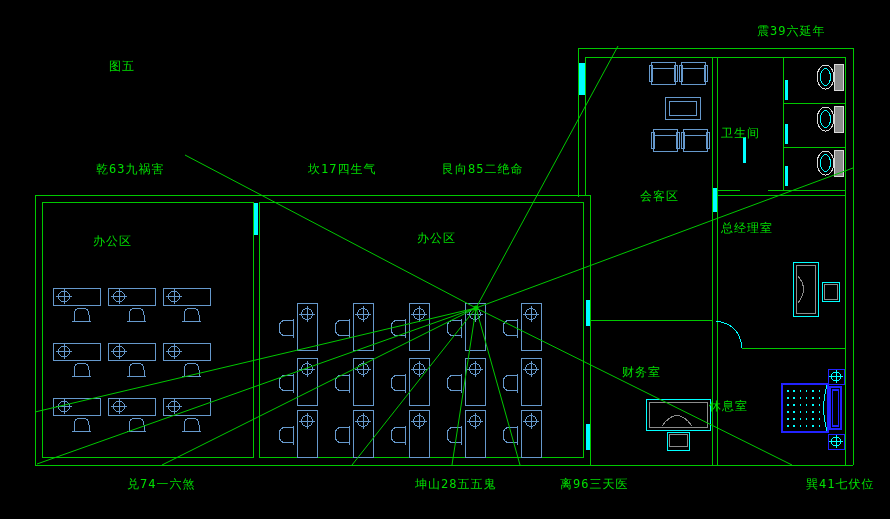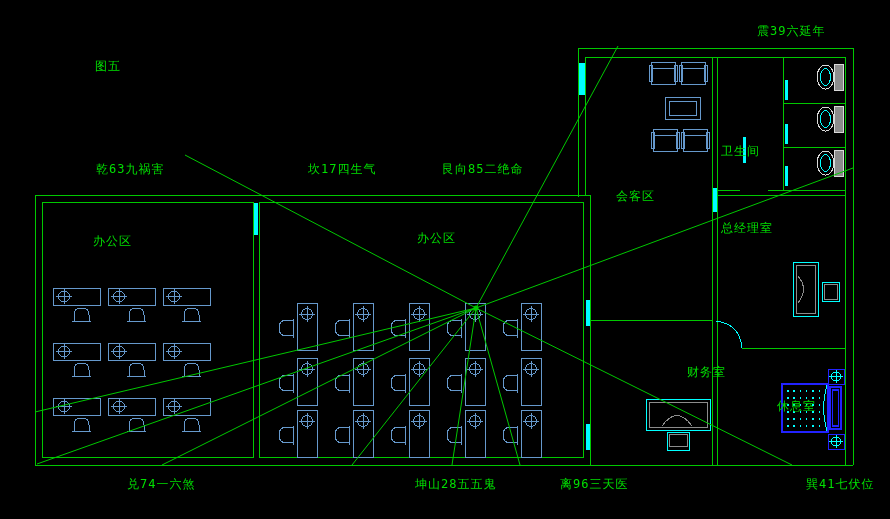--- a/index.html
+++ b/index.html
@@ -190,29 +190,29 @@
     <line x1="476" y1="308" x2="452" y2="465"></line>
     <line x1="476" y1="308" x2="520" y2="465"></line>
     <line x1="476" y1="308" x2="792" y2="465"></line>
     <line x1="476" y1="308" x2="853" y2="168"></line>
     <line x1="476" y1="308" x2="618" y2="46"></line>
     <line x1="476" y1="308" x2="185" y2="155"></line>
     <circle cx="476" cy="308" r="2.5" fill="var(--wall)" stroke="none"></circle>
   </g>
 </svg>
 
-  <div class="lbl" style="left:95px;top:59px">图五</div>
+  <div class="lbl" style="left:109px;top:59px">图五</div>
   <div class="lbl" style="left:96px;top:162px">乾63九祸害</div>
   <div class="lbl" style="left:308px;top:162px">坎17四生气</div>
   <div class="lbl" style="left:442px;top:162px">艮向85二绝命</div>
   <div class="lbl" style="left:757px;top:24px">震39六延年</div>
   <div class="lbl" style="left:127px;top:477px">兑74一六煞</div>
   <div class="lbl" style="left:415px;top:477px">坤山28五五鬼</div>
   <div class="lbl" style="left:560px;top:477px">离96三天医</div>
   <div class="lbl" style="left:806px;top:477px">巽41七伏位</div>
   <div class="lbl" style="left:93px;top:234px">办公区</div>
   <div class="lbl" style="left:417px;top:231px">办公区</div>
-  <div class="lbl" style="left:616px;top:189px">会客区</div>
-  <div class="lbl" style="left:721px;top:144px">卫生间</div>
+  <div class="lbl" style="left:640px;top:189px">会客区</div>
+  <div class="lbl" style="left:721px;top:126px">卫生间</div>
   <div class="lbl" style="left:721px;top:221px">总经理室</div>
-  <div class="lbl" style="left:687px;top:365px">财务室</div>
-  <div class="lbl" style="left:777px;top:399px">休息室</div>
+  <div class="lbl" style="left:622px;top:365px">财务室</div>
+  <div class="lbl" style="left:709px;top:399px">休息室</div>
 </div>
 
 </body></html>

